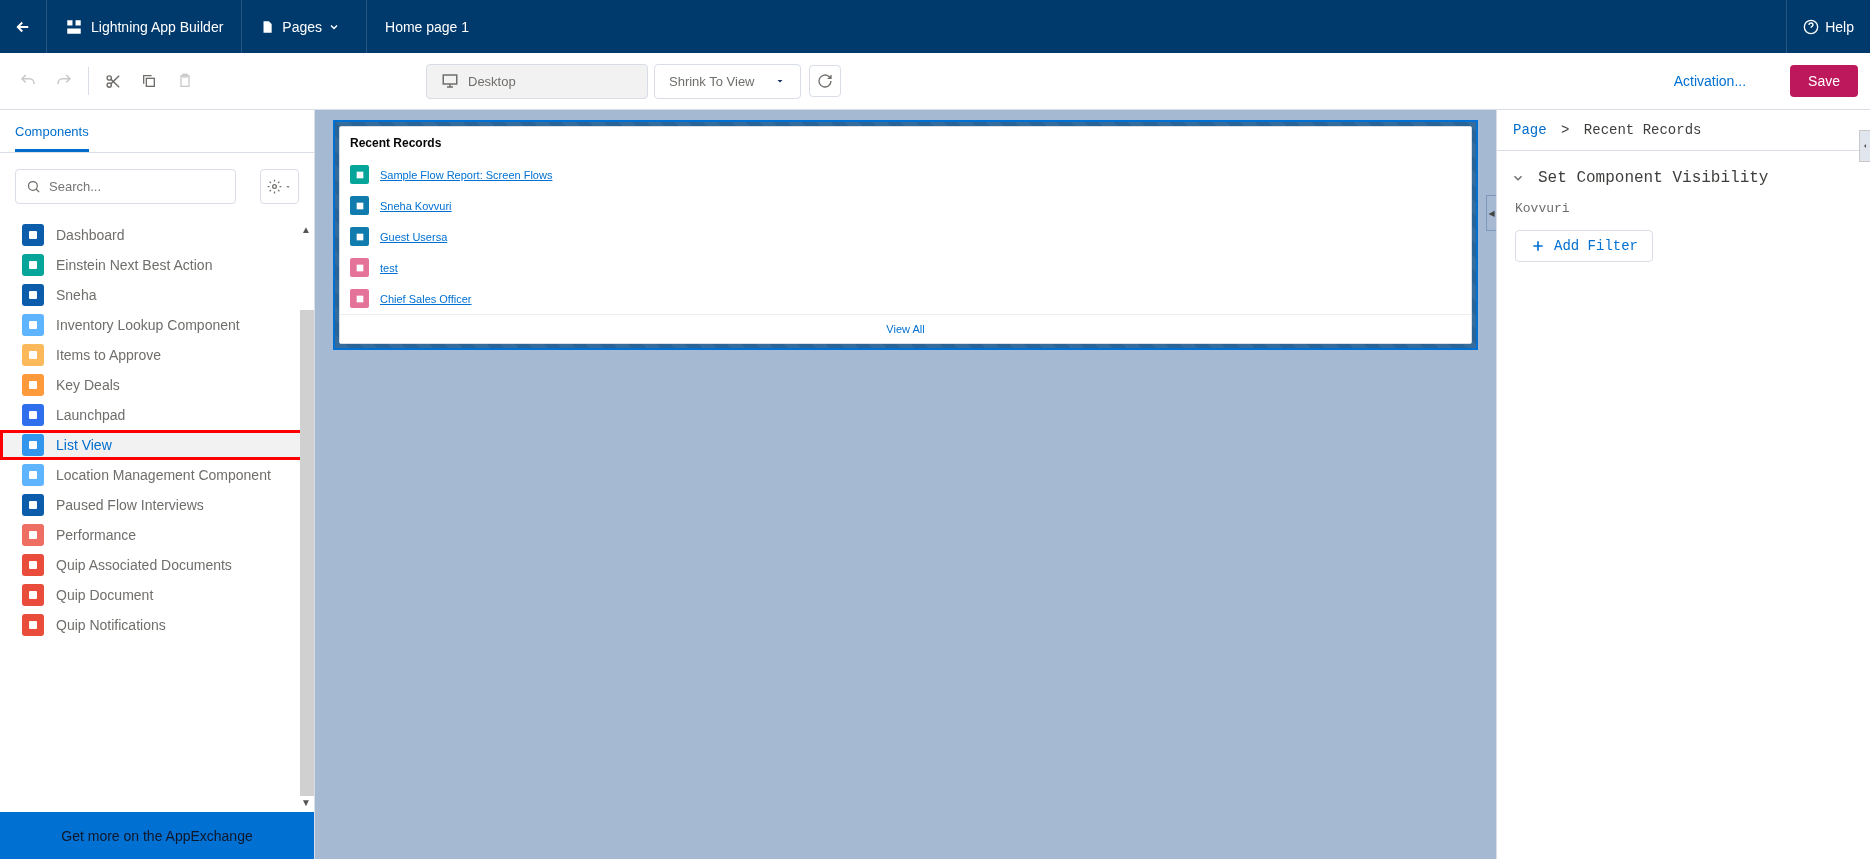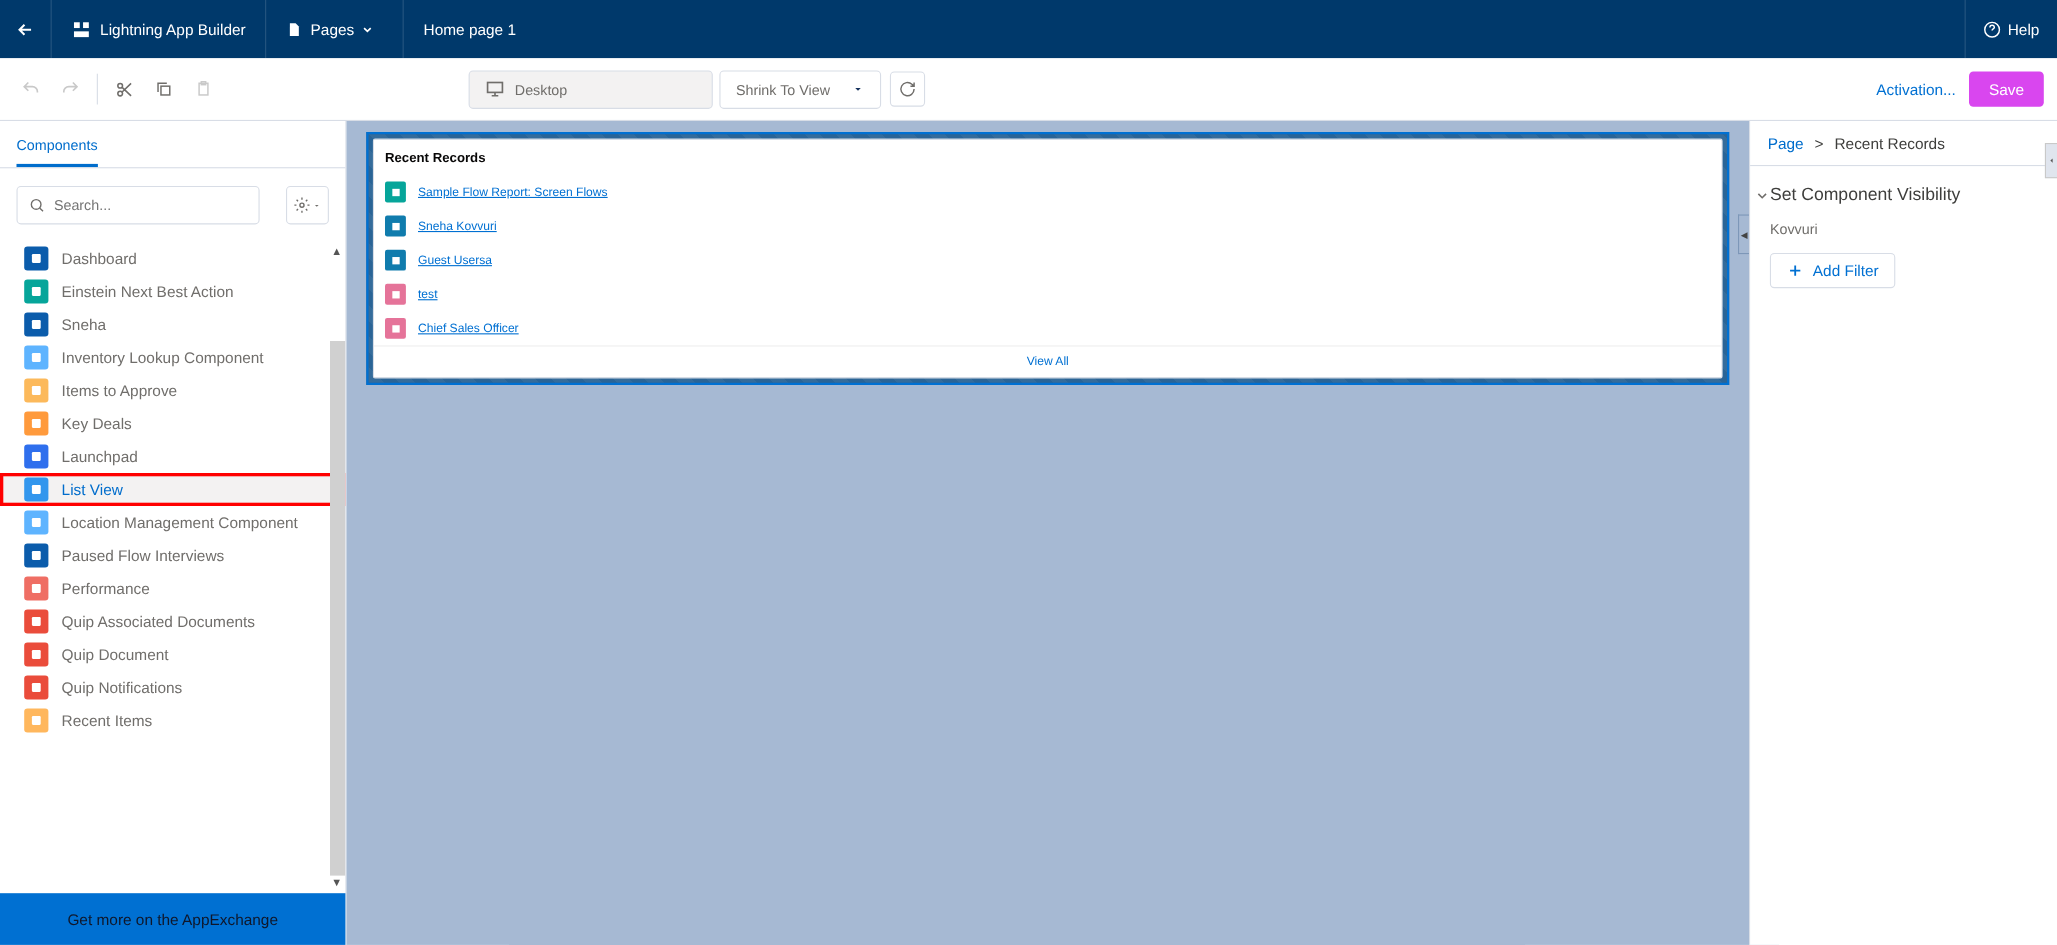--- a/index.html
+++ b/index.html
@@ -16,21 +16,21 @@
 
 .toolbar { display: flex; align-items: center; height: 57px; padding: 0 12px; border-bottom: 1px solid #d8dde6; background: #fff; }
 .toolbar .btn-grp { display: flex; gap: 4px; }
 .toolbar .icon-btn { width: 32px; height: 32px; display: flex; align-items: center; justify-content: center; border: 1px solid transparent; border-radius: 4px; background: #fff; color: #706e6b; cursor: pointer; }
 .toolbar .icon-btn.disabled { color: #c9c9c9; }
 .toolbar .divider { width: 1px; height: 28px; background: #d8dde6; margin: 0 8px; }
 .toolbar .sel-btn { display: flex; align-items: center; height: 35px; padding: 0 14px; border: 1px solid #d8dde6; border-radius: 4px; background: #f3f2f2; font-size: 13px; color: #706e6b; gap: 9px; }
 .toolbar .sel-btn.white { background: #fff; }
 .toolbar .grow { flex: 1; }
 .toolbar .activation { color: #0070d2; font-size: 14px; margin-right: 12px; cursor: pointer; }
-.toolbar .save-btn { background: #d946ef; color: #fff; border: none; border-radius: 4px; padding: 8px 18px; font-size: 14px; cursor: pointer; }
+.toolbar .save-btn { background: #be185d; color: #fff; border: none; border-radius: 4px; padding: 8px 18px; font-size: 14px; cursor: pointer; margin-left: 32px; }
 
 
 .main { display: flex; height: calc(100vh - 110px); }
 
 
 .left-panel { width: 315px; display: flex; flex-direction: column; border-right: 1px solid #d8dde6; }
 .tab-header { padding: 14px 15px 0 15px; }
 .tab-header .tab { display: inline-block; padding-bottom: 10px; font-size: 13px; color: #006dcc; border-bottom: 3px solid #006dcc; }
 .tab-divider { border-bottom: 1px solid #d8dde6; width: 100%; }
 .search-row { display: flex; align-items: center; padding: 16px 15px; gap: 24px; }
@@ -55,26 +55,26 @@
 .card { background: #fff; border: 1px solid #d8dde6; border-radius: 2px; }
 .card-header { padding: 9px 10px; font-weight: bold; font-size: 12px; color: #080707; }
 .record-row { display: flex; align-items: center; padding: 6px 10px; font-size: 11px; }
 .record-row .r-icon { width: 19px; height: 19px; border-radius: 2px; margin-right: 11px; display:flex;align-items:center;justify-content:center;color:#fff; }
 .record-row a { color: #0070d2; text-decoration: underline; cursor: pointer; }
 .view-all { text-align: center; padding: 8px; border-top: 1px solid #eee; font-size: 11px; }
 .view-all a { color: #0070d2; cursor: pointer; }
 .canvas-handle { position: absolute; right: 0; top: 85px; width: 10px; height: 36px; background: #a6b9d3; border: 1px solid #7d97b8; border-right:none; display:flex;align-items:center;justify-content:center;color:#444;font-size:8px; }
 
 
-.right-panel { width: 280px; border-left: 1px solid #d8dde6; padding: 0; position: relative; }
+.right-panel { width: 374px; border-left: 1px solid #d8dde6; padding: 0; position: relative; font-family: Liberation Mono, monospace; }
 .bc { padding: 12px 16px; border-bottom: 1px solid #d8dde6; font-size: 14px; }
 .bc .link { color: #006dcc; cursor: pointer; }
 .bc .sep { color: #3e3e3c; margin: 0 6px; }
 .bc .cur { color: #3e3e3c; }
-.section-h { display: flex; align-items: center; gap: 0; padding: 18px 14px 10px 4px; font-size: 16px; color: #3e3e3c; cursor: pointer; }
+.section-h { display: flex; align-items: center; gap: 13px; padding: 18px 14px 10px 14px; font-size: 16px; color: #3e3e3c; cursor: pointer; }
 .filters-label { padding: 4px 18px; color: #706e6b; font-size: 13px; }
 .add-filter { margin: 10px 18px; display: inline-flex; align-items: center; gap: 8px; border: 1px solid #d8dde6; border-radius: 4px; padding: 7px 14px; color: #0070d2; font-size: 14px; cursor: pointer; }
 .right-handle { position:absolute; right:-1px; top:20px; width:12px; height:32px; background:#e0e5ee; border:1px solid #c9c9c9; display:flex;align-items:center;justify-content:center; }
 
 svg { display: block; }
 </style>
 </head>
 <body>
 
 <div class="top-bar">
@@ -305,28 +305,20 @@
             </span>
             <span>Quip Document</span>
           </div>
           <div class="comp-item">
             <span class="ci-icon" style="background:#ea4c3b">
               <svg width="12" height="12" viewBox="0 0 24 24" fill="#fff">
                 <rect x="4" y="4" width="16" height="16" rx="2"></rect>
               </svg>
             </span>
             <span>Quip Notifications</span>
-          </div>
-          <div class="comp-item">
-            <span class="ci-icon" style="background:#ffb75d">
-              <svg width="12" height="12" viewBox="0 0 24 24" fill="#fff">
-                <rect x="4" y="4" width="16" height="16" rx="2"></rect>
-              </svg>
-            </span>
-            <span>Recent Items</span>
           </div>
         </div>
       <div class="scroll-arrows">
         <div>▲</div>
         <div>▼</div>
       </div>
       <div class="scroll-track"></div>
     </div>
     <div class="appx-btn">Get more on the AppExchange</div>
   </div>

